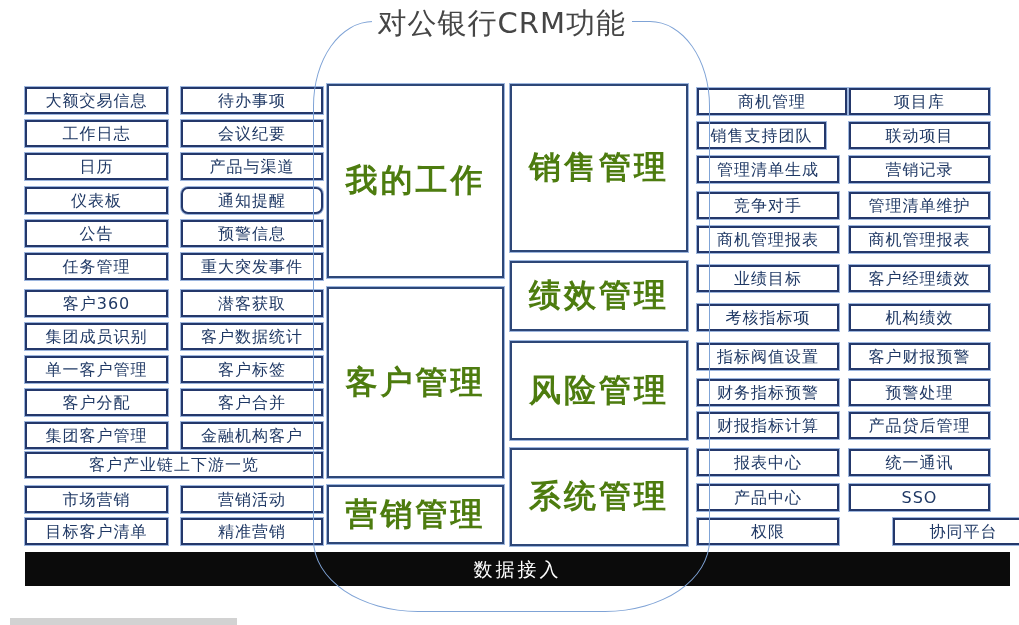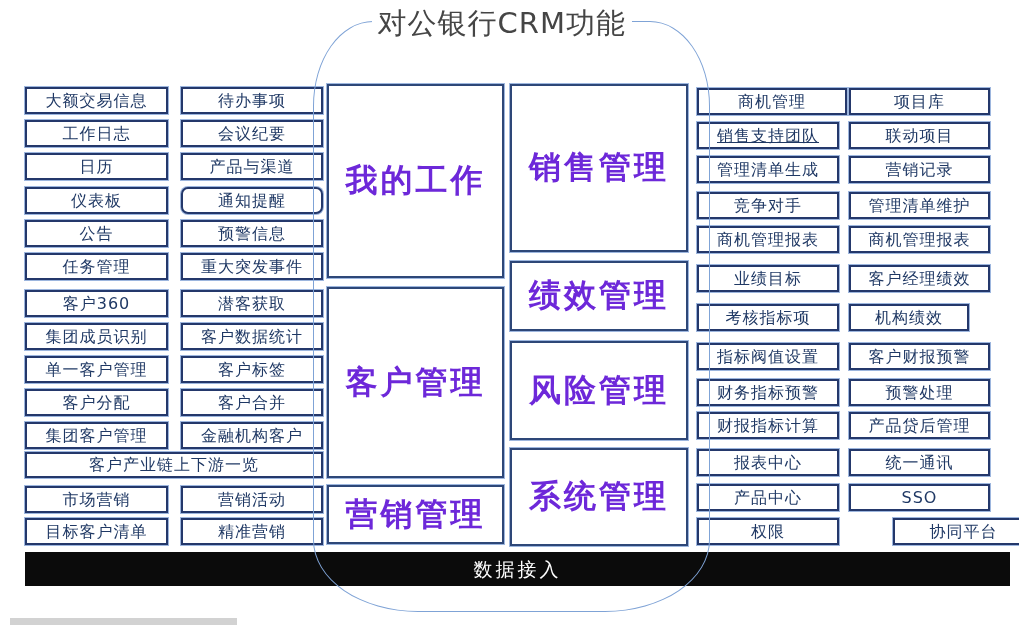--- a/index.html
+++ b/index.html
@@ -9,21 +9,21 @@
   }
   .small-box{
     position:absolute;display:flex;align-items:center;justify-content:center;
     background:#ffffff;border:2px solid #24386b;box-shadow:0 0 0 1px #9db6de;
     color:#1f3864;font-size:16px;line-height:1;white-space:nowrap;box-sizing:border-box;
     letter-spacing:1px;
   }
   .big-box{
     position:absolute;display:flex;align-items:center;justify-content:center;
     background:#ffffff;border:2px solid #2e4778;box-shadow:0 0 0 1px #9db6de;
-    color:#6d28d9;font-size:32px;font-weight:bold;letter-spacing:3px;
+    color:#4d7c0f;font-size:32px;font-weight:bold;letter-spacing:3px;
     white-space:nowrap;box-sizing:border-box;
   }
   #outer-ring{
     position:absolute;left:313px;top:21px;width:397px;height:591px;
     border:1.5px solid #7fa3d6;
     border-radius:60px 60px 105px 105px / 85px 85px 72px 72px;
     box-sizing:border-box;z-index:30;pointer-events:none;
   }
   #diagram-title{
     position:absolute;left:50%;top:4px;transform:translateX(-53%);
@@ -68,39 +68,39 @@
       <div class="small-box" style="left: 181px; top: 220px; width: 142px; height: 27px;">预警信息</div>
       <div class="small-box" style="left: 181px; top: 253px; width: 142px; height: 27px;">重大突发事件</div>
       <div class="small-box" style="left: 181px; top: 290px; width: 142px; height: 27px;">潜客获取</div>
       <div class="small-box" style="left: 181px; top: 323px; width: 142px; height: 27px;">客户数据统计</div>
       <div class="small-box" style="left: 181px; top: 356px; width: 142px; height: 27px;">客户标签</div>
       <div class="small-box" style="left: 181px; top: 389px; width: 142px; height: 27px;">客户合并</div>
       <div class="small-box" style="left: 181px; top: 422px; width: 142px; height: 27px;">金融机构客户</div>
       <div class="small-box" style="left: 181px; top: 486px; width: 142px; height: 27px;">营销活动</div>
       <div class="small-box" style="left: 181px; top: 518px; width: 142px; height: 27px;">精准营销</div>
       <div class="small-box" style="left: 697px; top: 88px; width: 150px; height: 27px;">商机管理</div>
-      <div class="small-box" style="left: 697px; top: 122px; width: 142px; height: 27px; text-decoration: underline;">销售支持团队</div>
+      <div class="small-box" style="left: 697px; top: 122px; width: 129px; height: 27px;">销售支持团队</div>
       <div class="small-box" style="left: 697px; top: 156px; width: 142px; height: 27px;">管理清单生成</div>
       <div class="small-box" style="left: 697px; top: 192px; width: 142px; height: 27px;">竞争对手</div>
       <div class="small-box" style="left: 697px; top: 226px; width: 142px; height: 27px;">商机管理报表</div>
       <div class="small-box" style="left: 697px; top: 265px; width: 142px; height: 27px;">业绩目标</div>
       <div class="small-box" style="left: 697px; top: 304px; width: 142px; height: 27px;">考核指标项</div>
       <div class="small-box" style="left: 697px; top: 343px; width: 142px; height: 27px;">指标阀值设置</div>
       <div class="small-box" style="left: 697px; top: 379px; width: 142px; height: 27px;">财务指标预警</div>
       <div class="small-box" style="left: 697px; top: 412px; width: 142px; height: 27px;">财报指标计算</div>
       <div class="small-box" style="left: 697px; top: 449px; width: 142px; height: 27px;">报表中心</div>
       <div class="small-box" style="left: 697px; top: 484px; width: 142px; height: 27px;">产品中心</div>
       <div class="small-box" style="left: 697px; top: 518px; width: 142px; height: 27px;">权限</div>
       <div class="small-box" style="left: 849px; top: 88px; width: 141px; height: 27px;">项目库</div>
       <div class="small-box" style="left: 849px; top: 122px; width: 141px; height: 27px;">联动项目</div>
       <div class="small-box" style="left: 849px; top: 156px; width: 141px; height: 27px;">营销记录</div>
       <div class="small-box" style="left: 849px; top: 192px; width: 141px; height: 27px;">管理清单维护</div>
       <div class="small-box" style="left: 849px; top: 226px; width: 141px; height: 27px;">商机管理报表</div>
       <div class="small-box" style="left: 849px; top: 265px; width: 141px; height: 27px;">客户经理绩效</div>
-      <div class="small-box" style="left: 849px; top: 304px; width: 120px; height: 27px;">机构绩效</div>
+      <div class="small-box" style="left: 849px; top: 304px; width: 141px; height: 27px;">机构绩效</div>
       <div class="small-box" style="left: 849px; top: 343px; width: 141px; height: 27px;">客户财报预警</div>
       <div class="small-box" style="left: 849px; top: 379px; width: 141px; height: 27px;">预警处理</div>
       <div class="small-box" style="left: 849px; top: 412px; width: 141px; height: 27px;">产品贷后管理</div>
       <div class="small-box" style="left: 849px; top: 449px; width: 141px; height: 27px;">统一通讯</div>
       <div class="small-box" style="left: 849px; top: 484px; width: 141px; height: 27px;">SSO</div>
       <div class="small-box" style="left: 849px; top: 518px; width: 141px; height: 27px; margin-left: 44px;">协同平台</div>
       <div class="small-box" style="left: 25px; top: 452px; width: 298px; height: 26px;">客户产业链上下游一览</div>
       <div class="big-box" style="left: 327px; top: 84px; width: 177px; height: 194px;">我的工作</div>
       <div class="big-box" style="left: 327px; top: 287px; width: 177px; height: 191px;">客户管理</div>
       <div class="big-box" style="left: 327px; top: 485px; width: 177px; height: 59px;">营销管理</div>

